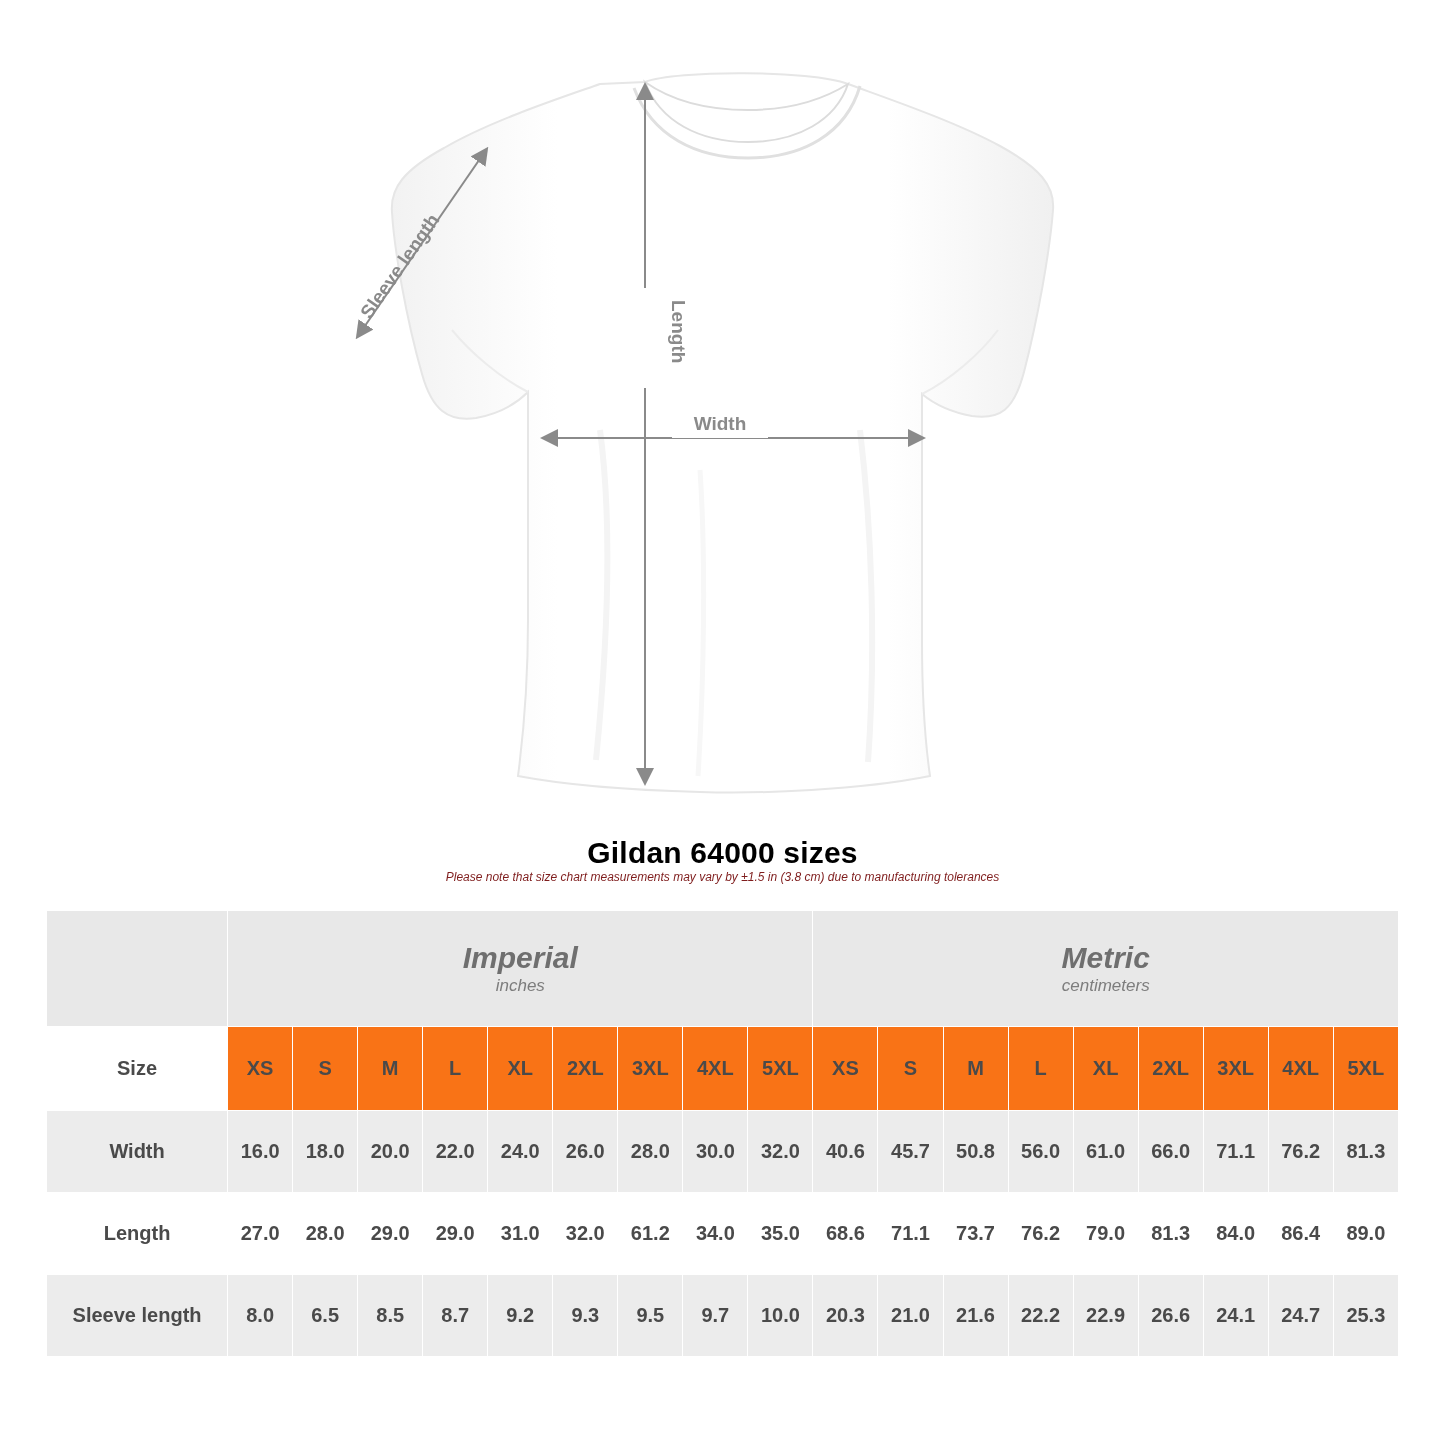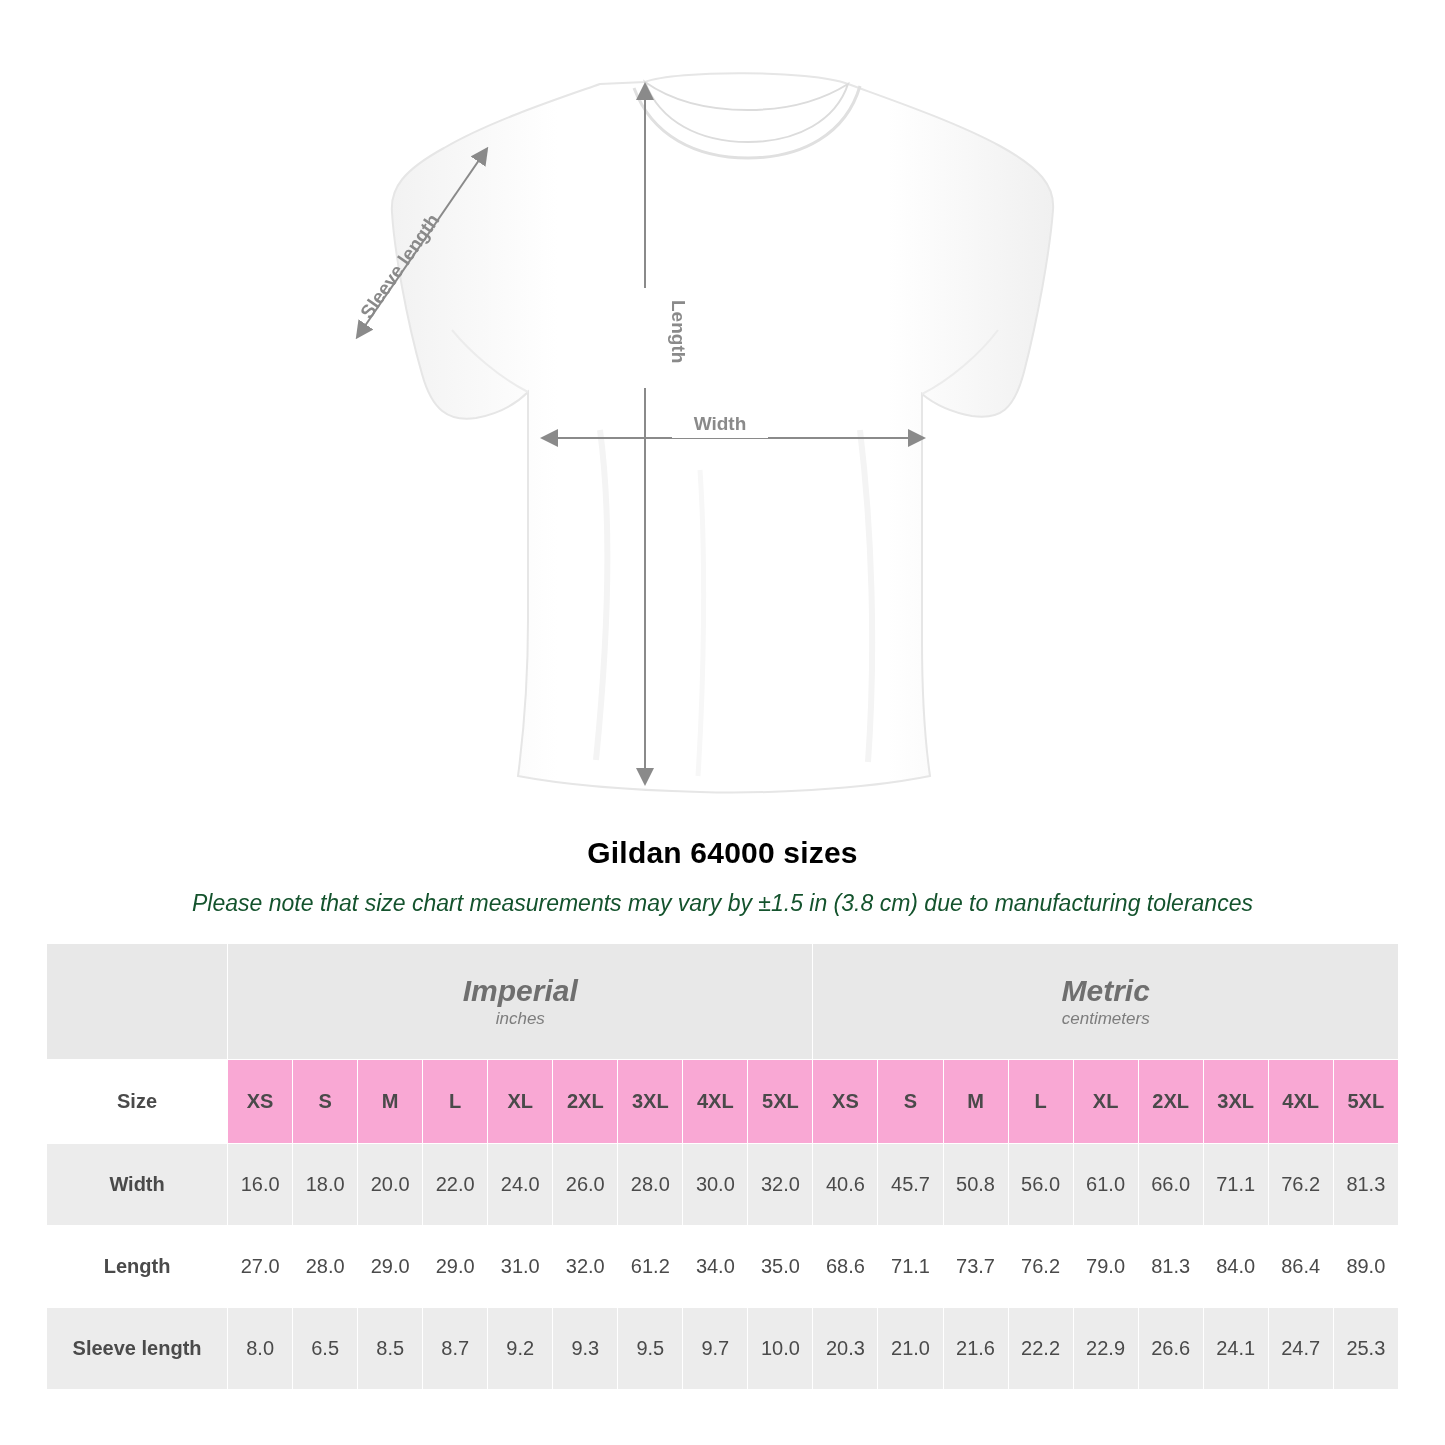--- a/index.html
+++ b/index.html
@@ -29,24 +29,24 @@
     text-align: center;
     margin-top: 6px;
   }
   .chart-title {
     font-size: 30px;
     font-weight: bold;
     color: #000000;
     letter-spacing: 0.2px;
   }
   .chart-note {
-    margin-top: 20px;
-    font-size: 23px;
+    margin-top: 0;
+    font-size: 12px;
     font-style: italic;
-    color: #14532d;
+    color: #7f1d1d;
   }
 
   
   .table-wrap {
     margin: 26px 46px 0 46px;
   }
   table.size-table {
     width: 1353px;
     border-collapse: collapse;
     table-layout: fixed;
@@ -69,41 +69,41 @@
     color: #6f6f6f;
     line-height: 1.15;
   }
   .unit-sub {
     font-size: 17px;
     font-style: italic;
     color: #7d7d7d;
     margin-top: 0;
   }
   .row-head td {
-    background: #f9a8d4;
+    background: #f97316;
     height: 84px;
     font-size: 20px;
     font-weight: bold;
     color: #4a4a4a;
   }
   .row-head td.col-label {
     background: #ffffff;
   }
   tr.band-grey td { background: #ececec; }
   tr.band-white td { background: #ffffff; }
   tbody td {
     height: 82px;
     font-size: 20px;
   }
   td.col-label {
     font-weight: bold;
     font-size: 20px;
     color: #4a4a4a;
   }
-  td.val { font-size: 20px; color: #4a4a4a; }
+  td.val { font-size: 20px; color: #4a4a4a; font-weight: bold; }
   .corner { background: #e8e8e8 !important; }
 </style>
 </head>
 <body>
 
 <div class="page">
 
   <div class="shirt-area">
     <svg class="shirt-svg" width="1445" height="830" viewBox="0 0 1445 830" xmlns="http://www.w3.org/2000/svg">
       <defs>

